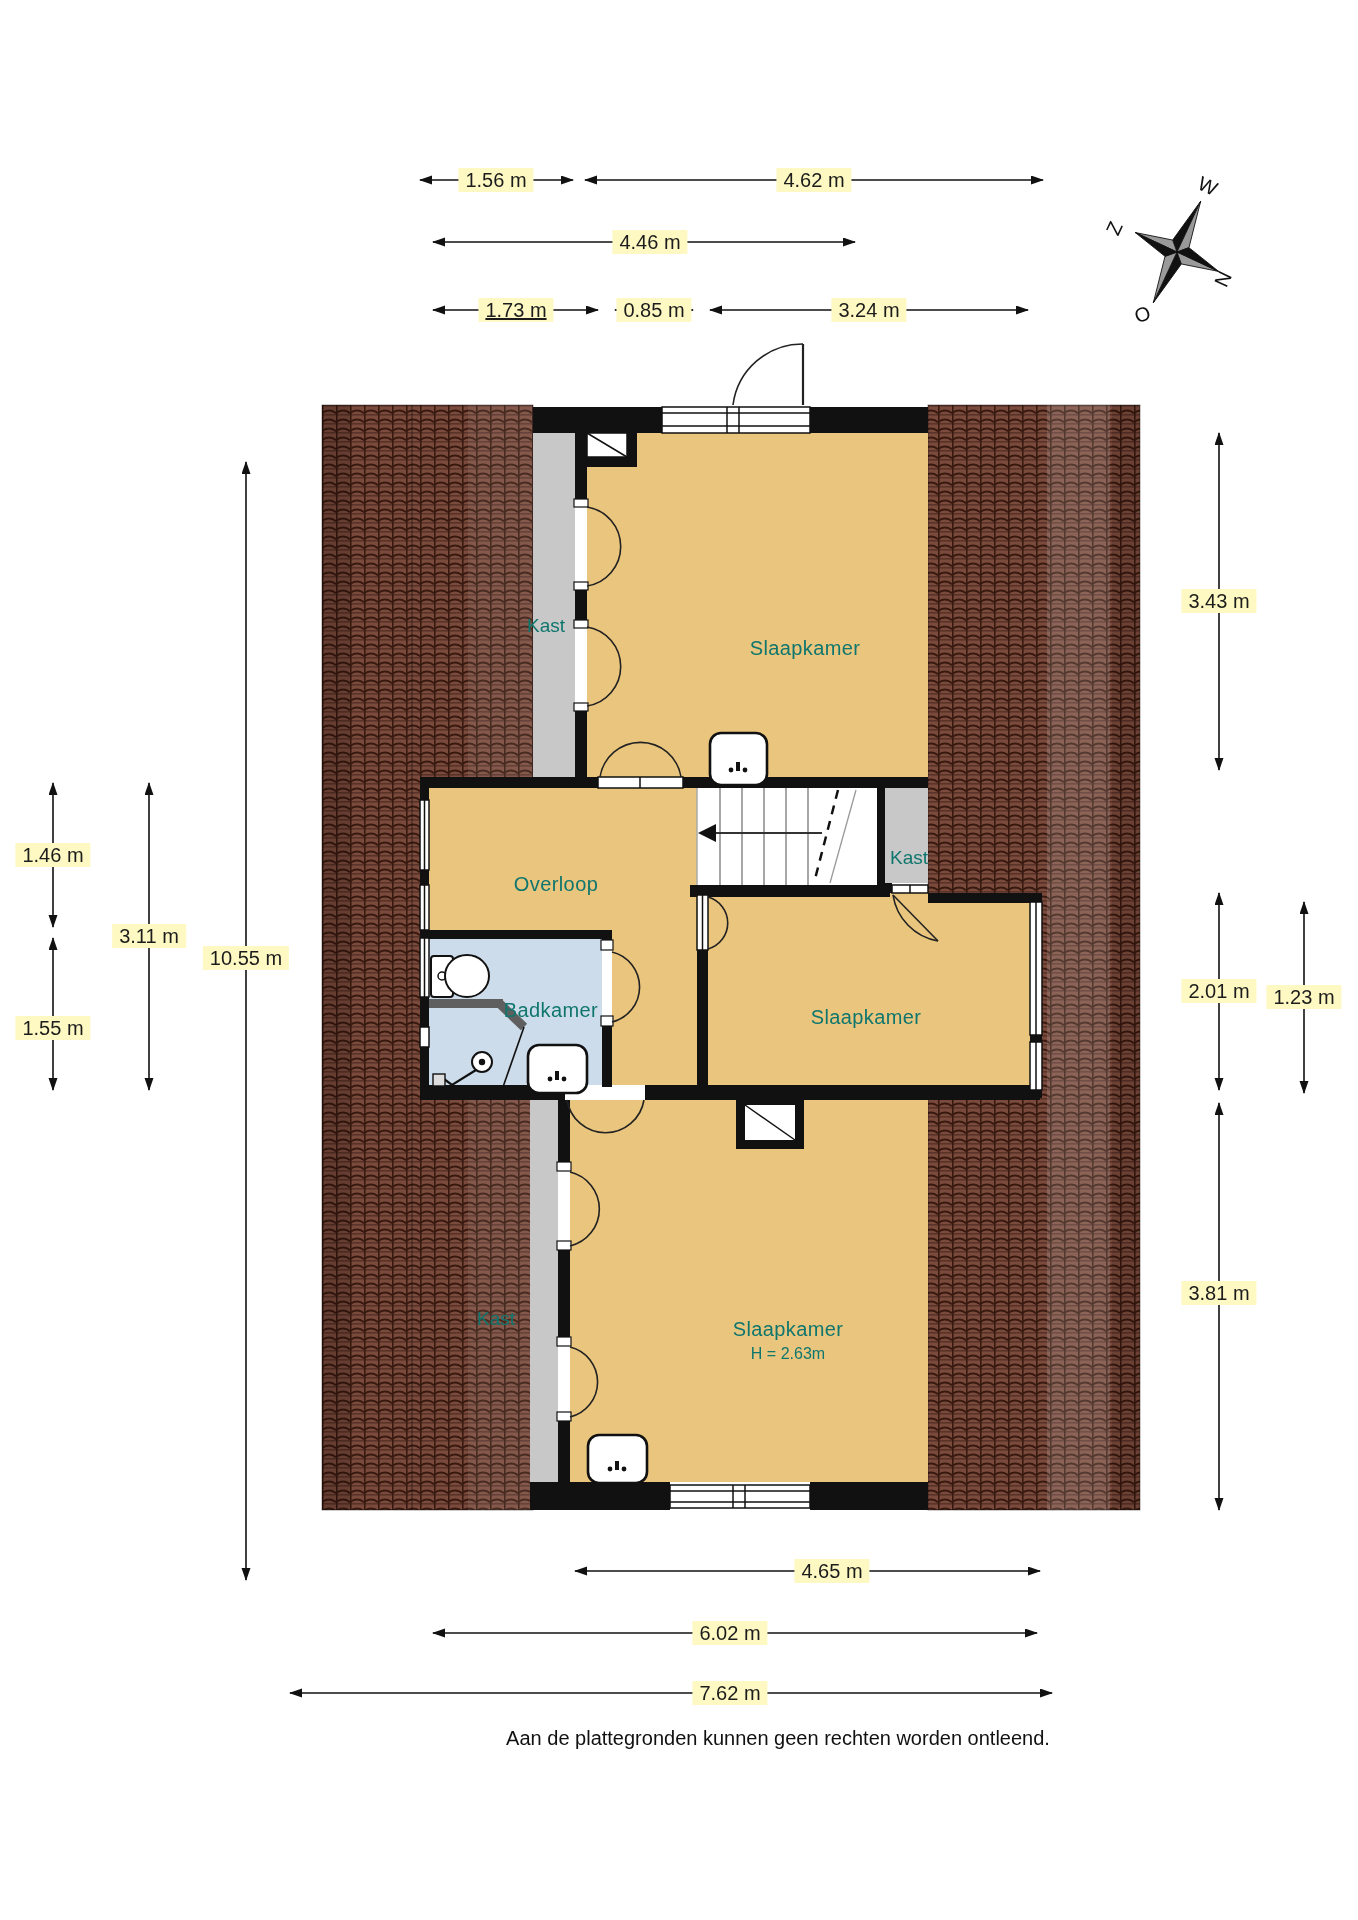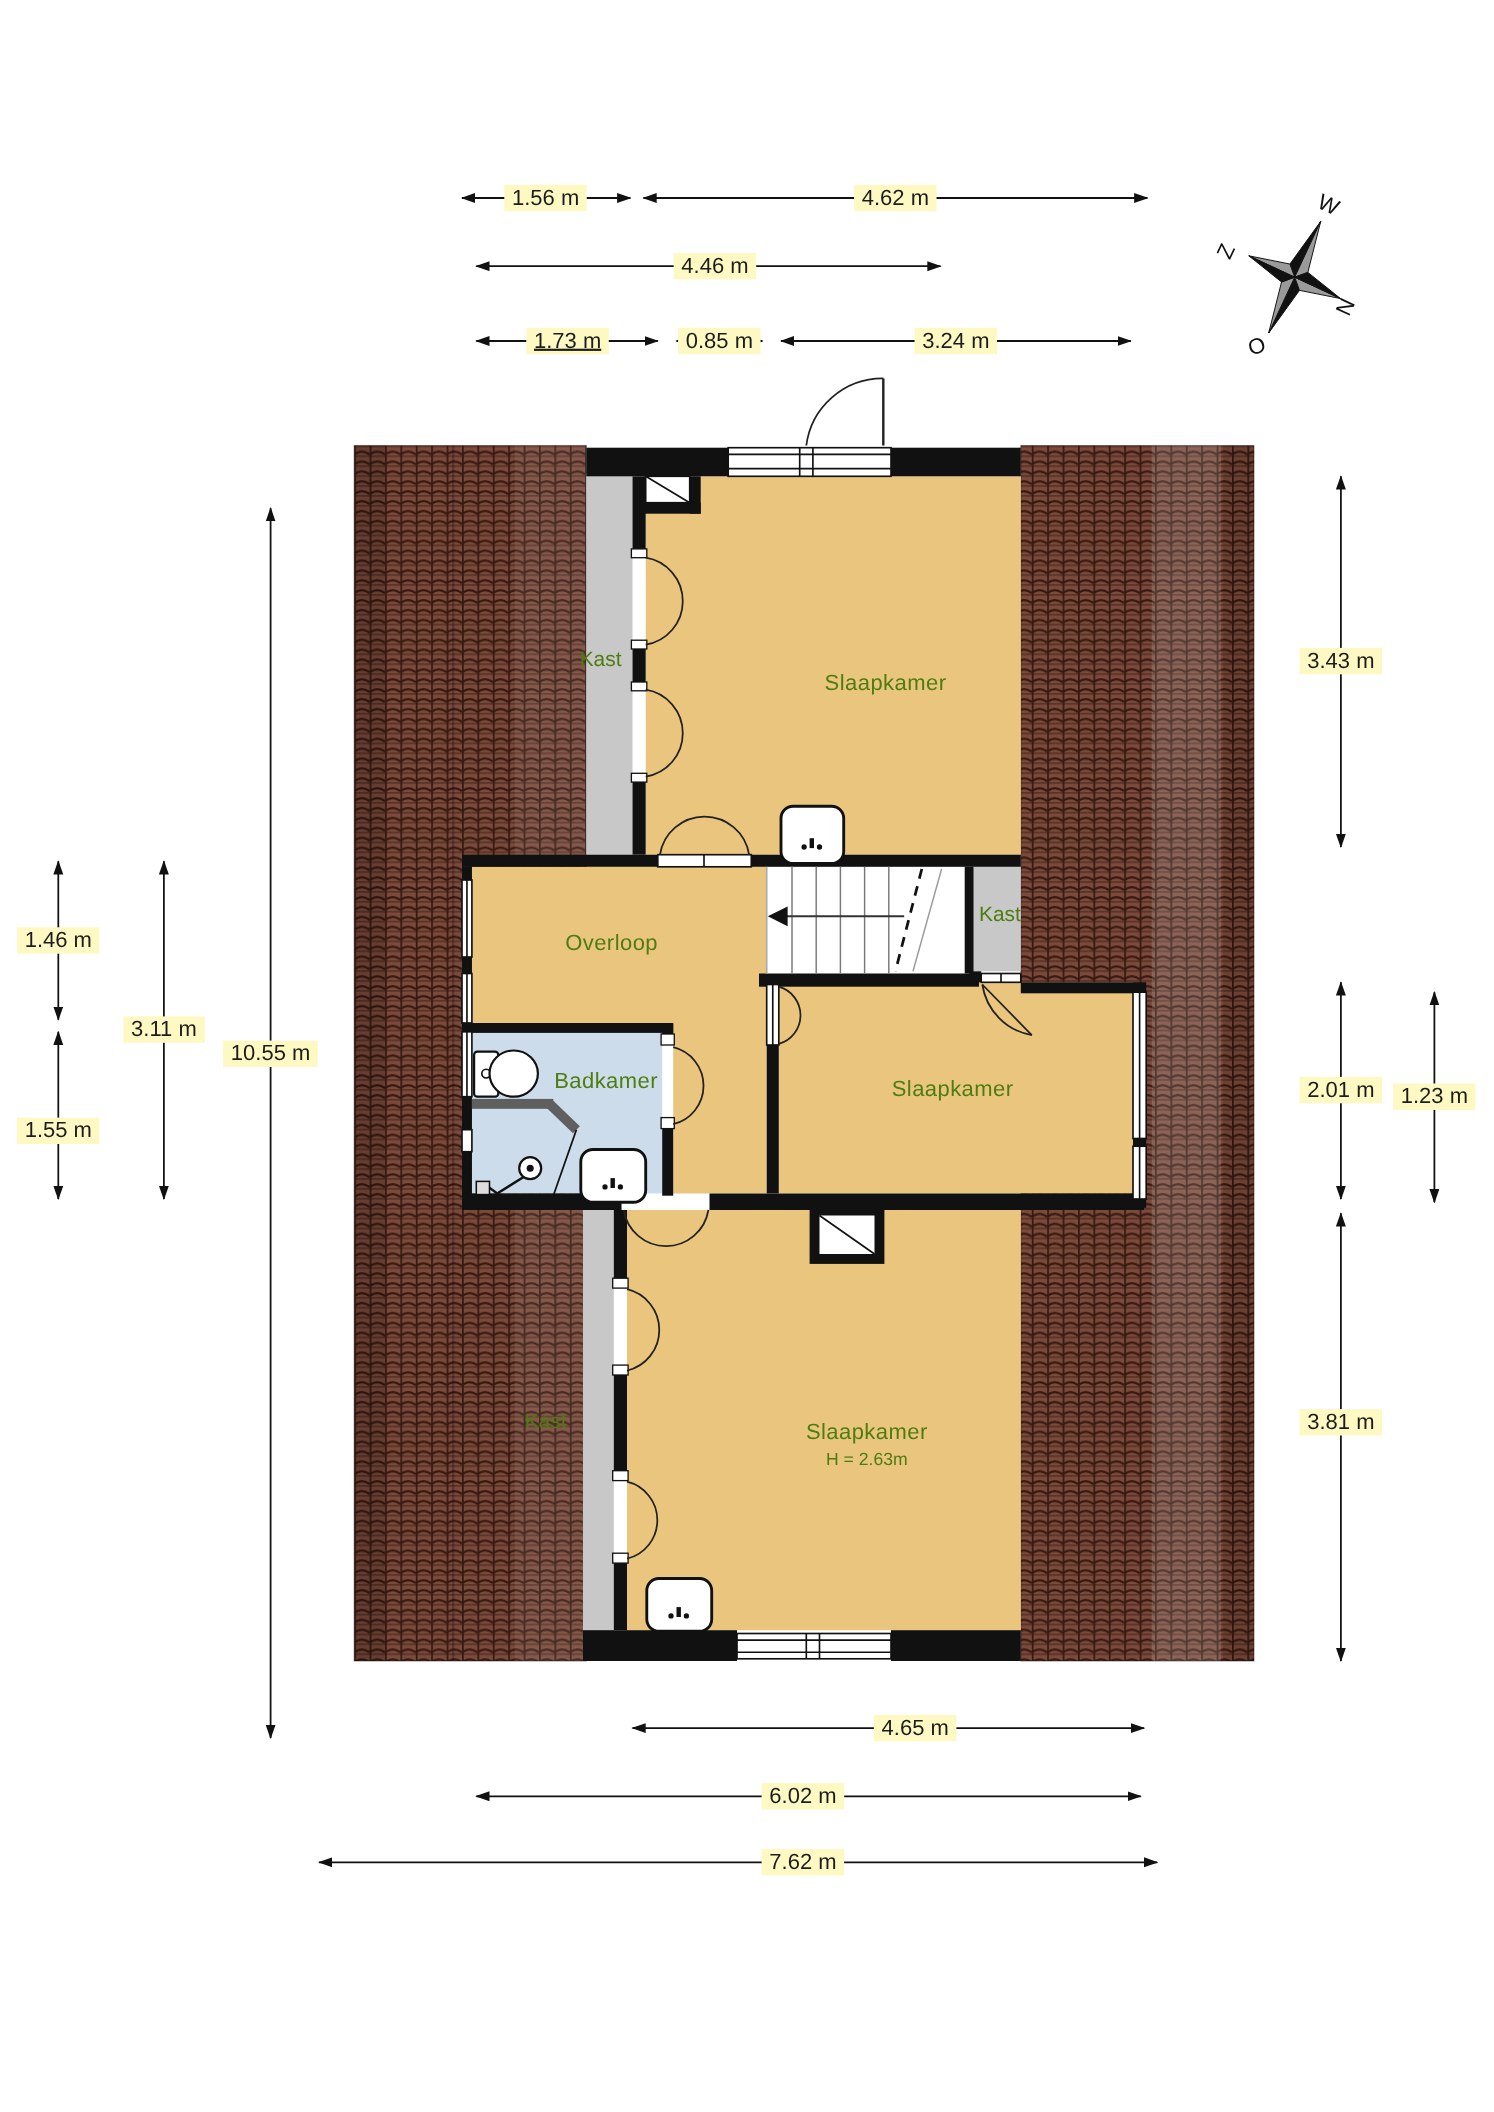--- a/index.html
+++ b/index.html
@@ -1,20 +1,20 @@
 <!DOCTYPE html>
 <html><head>
 <meta charset="utf-8">
 <style>
   html,body{margin:0;padding:0;background:#fff;}
   #canvas{position:relative;width:1358px;height:1920px;background:#fff;
           font-family:"Liberation Sans", sans-serif;overflow:hidden;}
   svg{position:absolute;left:0;top:0;}
   .lbl{position:absolute;transform:translate(-50%,-50%);white-space:nowrap;
-       color:#4d7c0f;font-size:20px;}
+       color:#0f766e;font-size:20px;margin-top:26px;}
   .dimlbl{position:absolute;transform:translate(-50%,-50%);white-space:nowrap;
        color:#1c1c1c;font-size:20px;background:#fef9c3;padding:0 7px;line-height:24px;}
   .roomlbl{letter-spacing:.4px;}
   .sub{font-size:16px;}
   .disclaimer{position:absolute;transform:translate(-50%,-50%);white-space:nowrap;
        color:#111;font-size:20px;}
 </style>
 </head>
 <body>
 
@@ -304,14 +304,15 @@
 
 <span class="dimlbl" style="left:1219px;top:601px;">3.43 m</span>
 <span class="dimlbl" style="left:1219px;top:991px;">2.01 m</span>
 <span class="dimlbl" style="left:1304px;top:997px;">1.23 m</span>
 <span class="dimlbl" style="left:1219px;top:1293px;text-align:right;">3.81 m</span>
 
 <span class="dimlbl" style="left:832px;top:1571px;">4.65 m</span>
 <span class="dimlbl" style="left:730px;top:1633px;">6.02 m</span>
 <span class="dimlbl" style="left:730px;top:1693px;">7.62 m</span>
 
+<div class="disclaimer" style="left:778px;top:1738px;">Aan de plattegronden kunnen geen rechten worden ontleend.</div>
 
 </div>
 
 </body></html>

